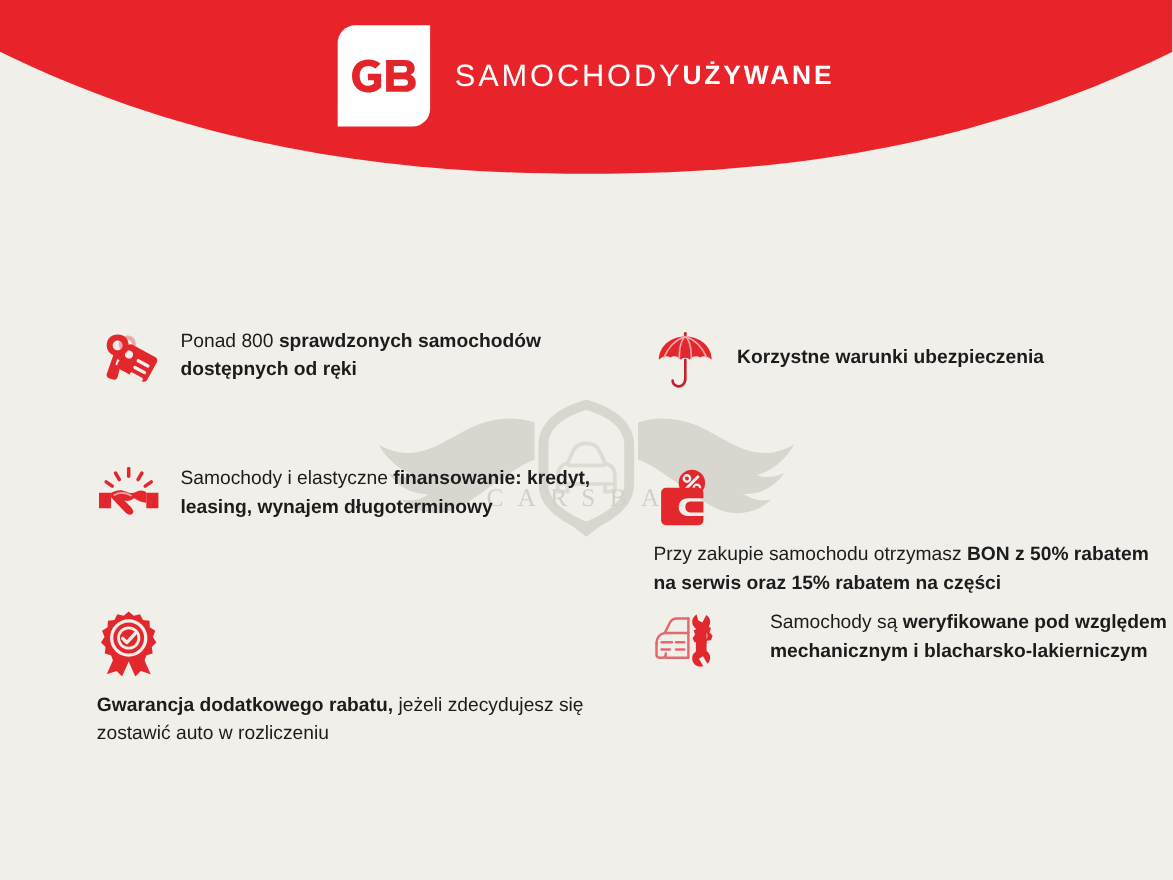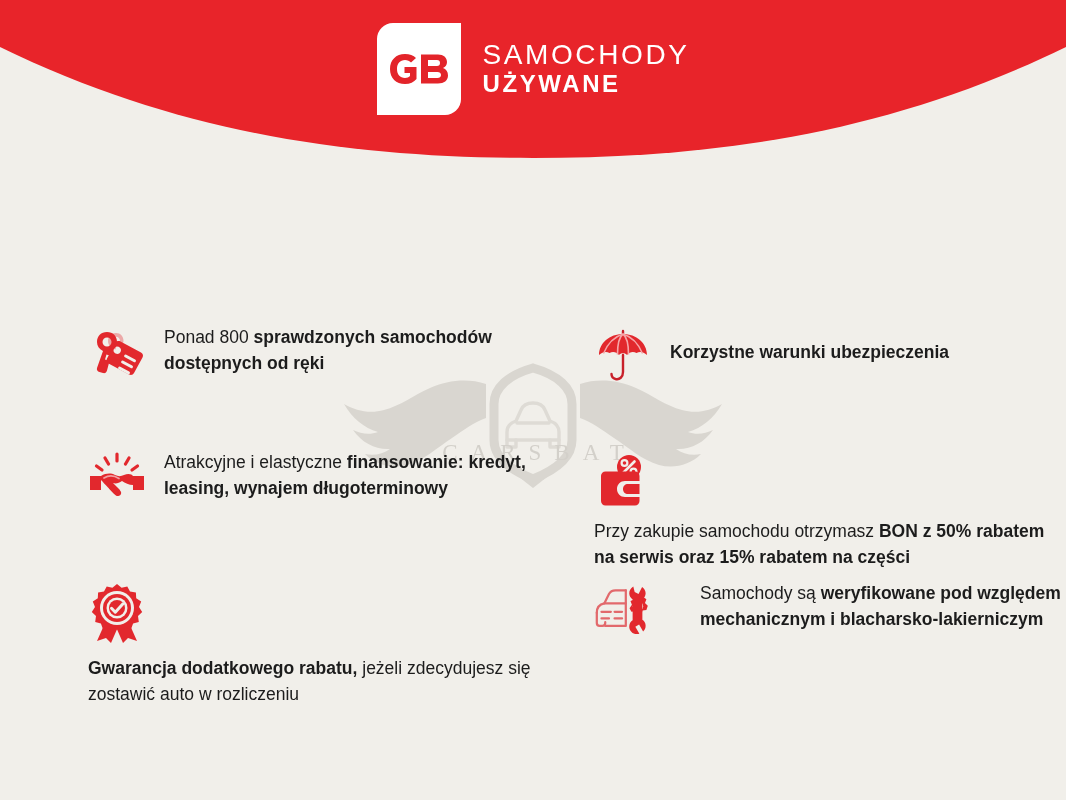--- a/index.html
+++ b/index.html
@@ -61,21 +61,21 @@
     flex: 0 0 auto;
   }
   .logo-mark .gb-letters {
     display: block;
     width: 62px;
     height: 34px;
   }
 
   .logo-words {
     display: flex;
-    flex-direction: column;
+    flex-direction: row;
     line-height: 1.02;
     color: #ffffff;
   }
   .logo-words .line1 {
     font-size: 28px;
     font-weight: 400;
     letter-spacing: 2.6px;
   }
   .logo-words .line2 {
     font-size: 24px;
@@ -116,21 +116,20 @@
     position: absolute;
     top: 296px;
     left: 0;
     width: 880px;
     z-index: 2;
     display: grid;
     grid-template-columns: 476px 470px;
     column-gap: 30px;
     row-gap: 0;
     padding-left: 88px;
-    margin-top: 28px;
   }
 
   .feature {
     display: flex;
     align-items: flex-start;
     gap: 18px;
   }
   .feature .icon {
     flex: 0 0 auto;
     width: 58px;
@@ -278,21 +277,21 @@
           <g fill="#e2282d">
             <path d="M2 24 L2 38 L13 38 L13 24 Z"></path>
             <path d="M56 24 L56 38 L45 38 L45 24 Z"></path>
             <path d="M13 24 C18 21 23 21 27 23 C30 24.5 33 24.5 36 23 C40 21 44 22 45 24 L45 33 C41 33 37 31 34 29 C31 31 28 32 25 31 L31 37 C33 39 32 42 29.5 42.5 C28 43 26.5 42.3 25.5 41.2 L20 35.5 C17 32.5 15 30 13 28 Z"></path>
             <path d="M25 32 L32 38.5 C34 40.3 33.3 43 31 43.8 C29.5 44.3 28 43.8 27 42.7 L21 36.5 Z"></path>
           </g>
           <path d="M16 26 C21 23 27 24 31 26.5" fill="none" stroke="#f2a0a3" stroke-width="1.7" stroke-linecap="round"></path>
         </svg>
       </span>
       <span class="text">
-        <span>Atrakcyjne i elastyczne </span><b>finansowanie: kredyt, leasing, wynajem długoterminowy</b>
+        <span>Samochody i elastyczne </span><b>finansowanie: kredyt, leasing, wynajem długoterminowy</b>
       </span>
     </div>
 
     <div class="feature cell-r2">
       <span class="icon">
         <svg width="56" height="56" viewBox="0 0 56 56" xmlns="http://www.w3.org/2000/svg" aria-hidden="true">
 
           <g>
             <circle cx="34" cy="13" r="12" fill="#e2282d"></circle>
             <g stroke="#f1efea" stroke-width="2.6" stroke-linecap="round">

